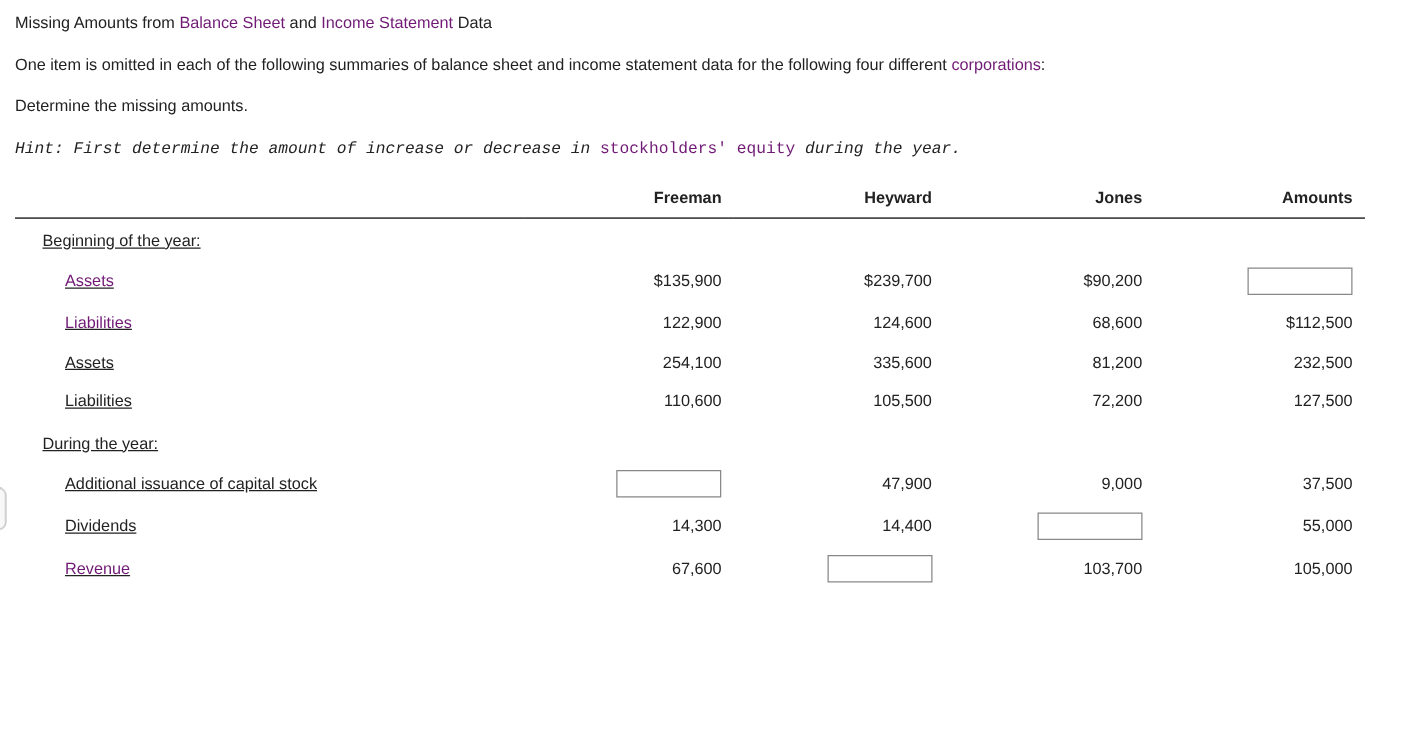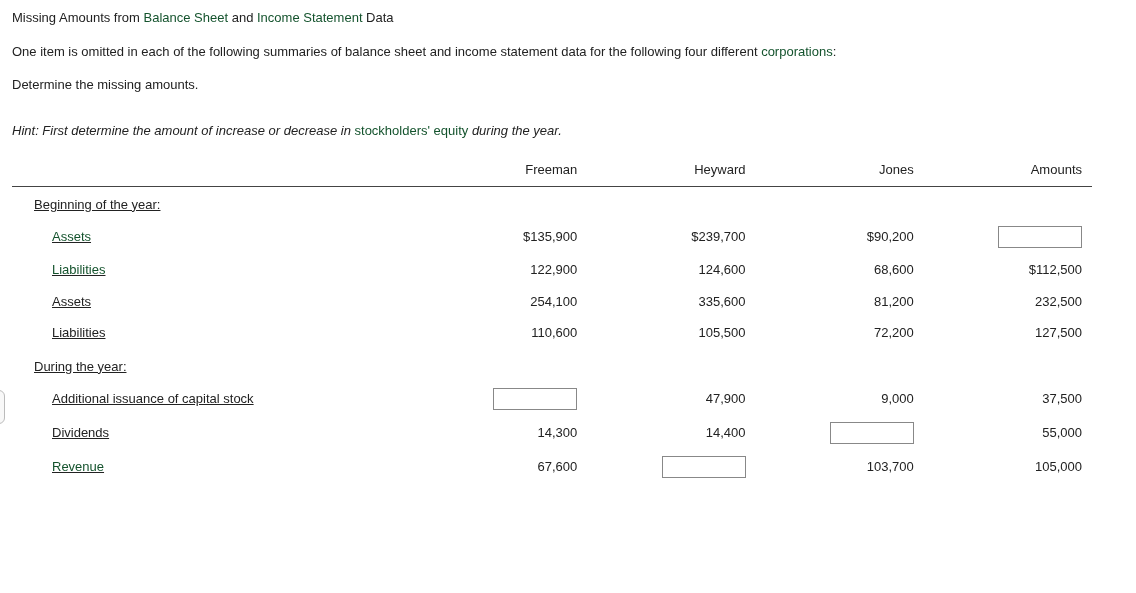--- a/index.html
+++ b/index.html
@@ -7,36 +7,36 @@
       font-family: Verdana, Arial, sans-serif;
       font-size: 13px;
       color: #222;
       margin: 0;
       padding: 8px 12px;
       background: #fff;
       line-height: 1.5;
     }
     .title-line { margin-bottom: 14px; }
     .intro-line { margin-top: 14px; margin-bottom: 14px; }
-    .hint-line { font-style: italic; margin-top: 26px; margin-bottom: 14px; }
+    .hint-line { font-style: italic; margin-top: 14px; margin-bottom: 14px; font-family: Liberation Mono, monospace; }
     .hint-label { font-style: italic; }
-    .link-term { color: #14532d; }
+    .link-term { color: #701a75; }
     table {
       border-collapse: collapse;
       width: 100%;
       max-width: 1080px;
       margin-top: 6px;
     }
     th, td {
       padding: 6px 10px;
       font-size: 13px;
       text-align: right;
     }
     th {
-      font-weight: normal;
+      font-weight: bold;
       border-bottom: 1.5px solid #444;
     }
     th.rowlabel-head, td.rowlabel {
       text-align: left;
     }
     td.rowlabel { padding-left: 22px; text-decoration: underline; }
     td.indent { padding-left: 40px; }
     .section-row td { padding-top: 8px; }
     input.answer-box {
       width: 84px;

